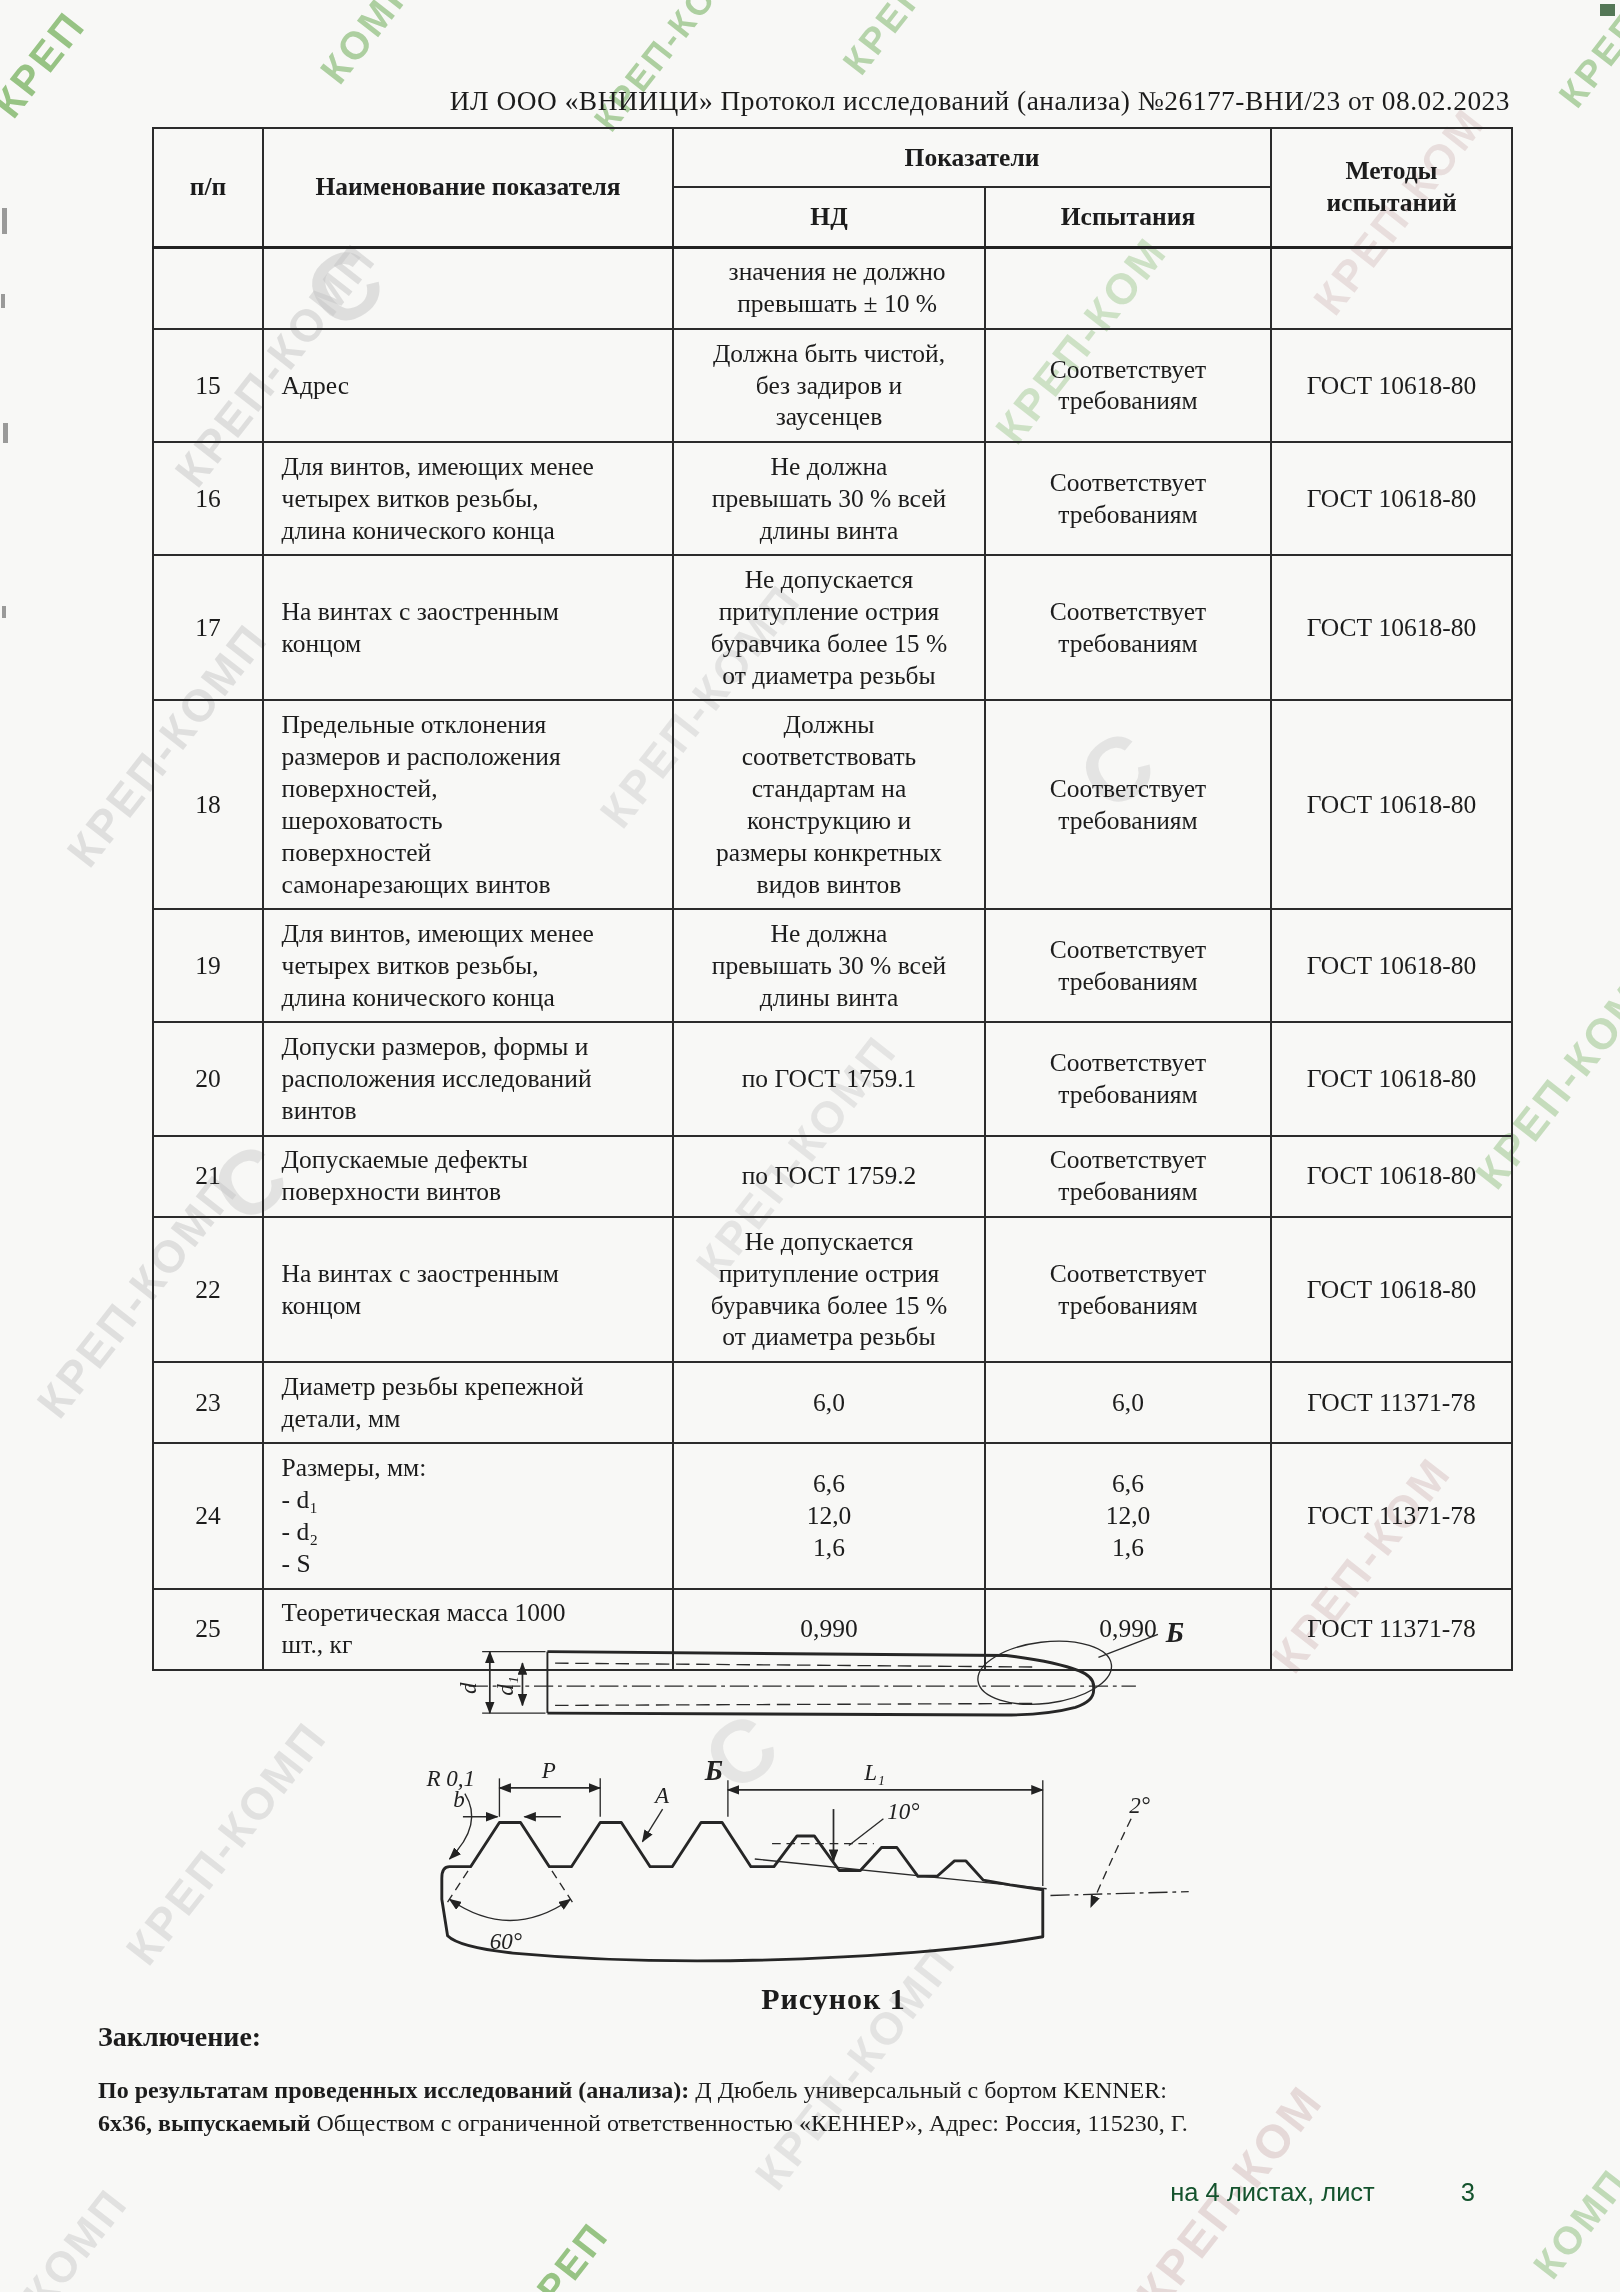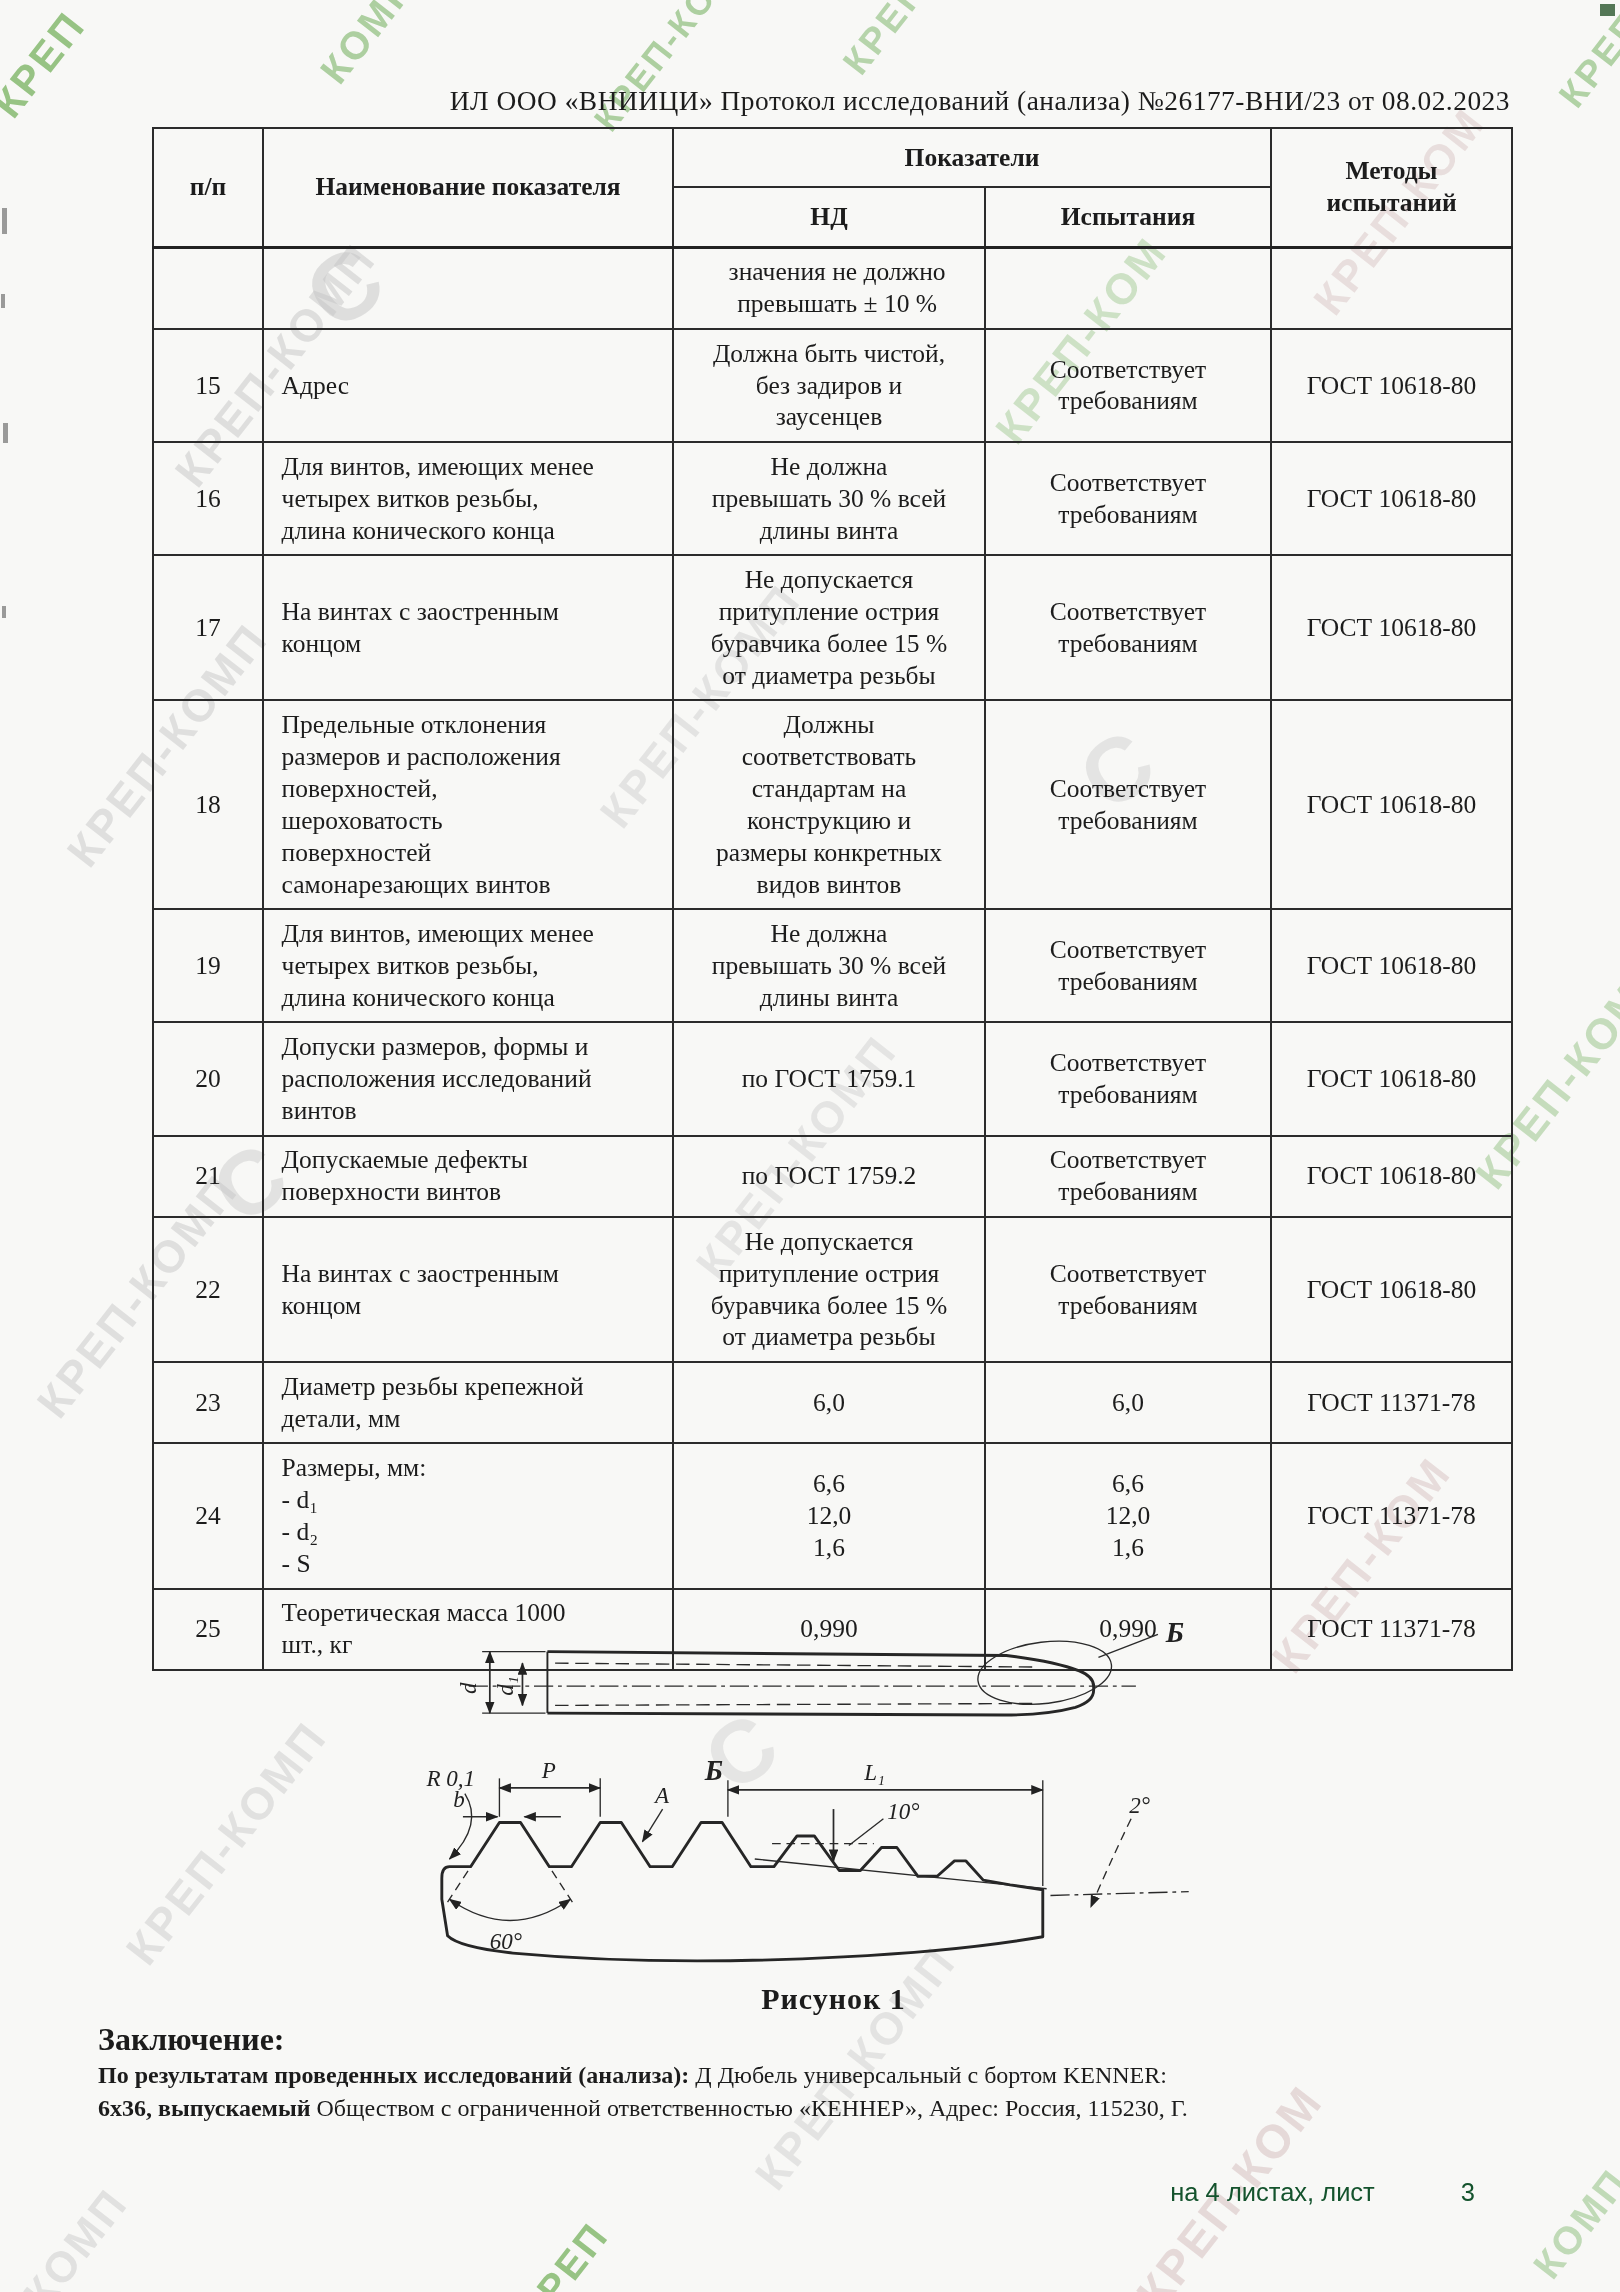--- a/index.html
+++ b/index.html
@@ -53,21 +53,21 @@
   .c-name{text-align:left;padding-left:17.6px !important;}
   
   .figure{position:absolute;left:412px;top:1619px;width:843px;height:384px;}
   .figure svg{width:100%;height:100%;}
   .fig-caption{
     position:absolute;left:412px;top:1982px;width:843px;
     text-align:center;font-size:30px;font-weight:bold;letter-spacing:1px;
   }
   
   .conclusion{position:absolute;left:98px;top:2021px;width:1419px;}
-  .conclusion-title{font-size:32px;font-weight:bold;margin-bottom:1px;}
+  .conclusion-title{font-size:28px;font-weight:bold;margin-bottom:21px;}
   .conclusion-text{font-size:24px;line-height:1.38;margin:0;}
   
   .page-footer{
     position:absolute;left:152px;top:2178px;width:1323px;
     text-align:right;font-family:"Liberation Sans","DejaVu Sans",sans-serif;
     font-size:25.5px;color:#14532d;
   }
   .page-footer .pagenum{display:inline-block;margin-left:86px;}
   
   .dim{stroke:#2a2a2a;stroke-width:1.8;fill:none;}

